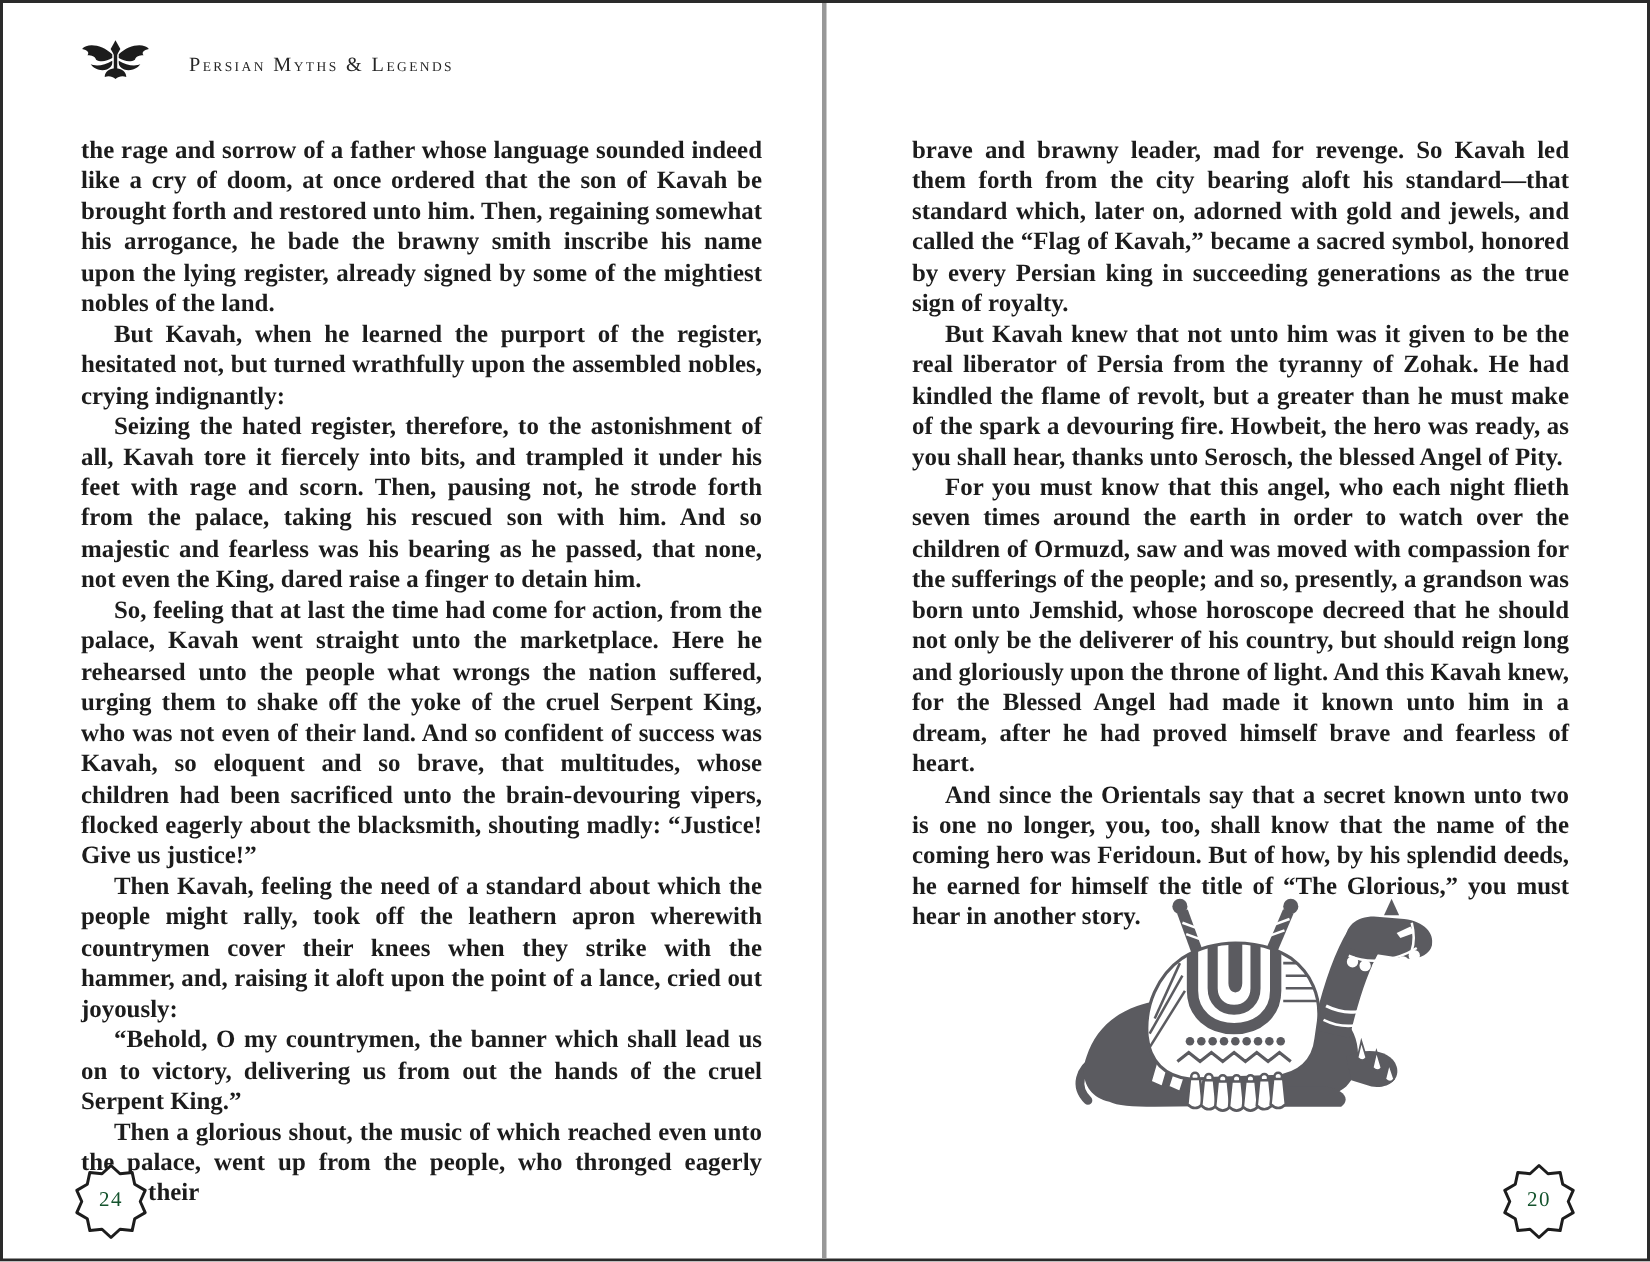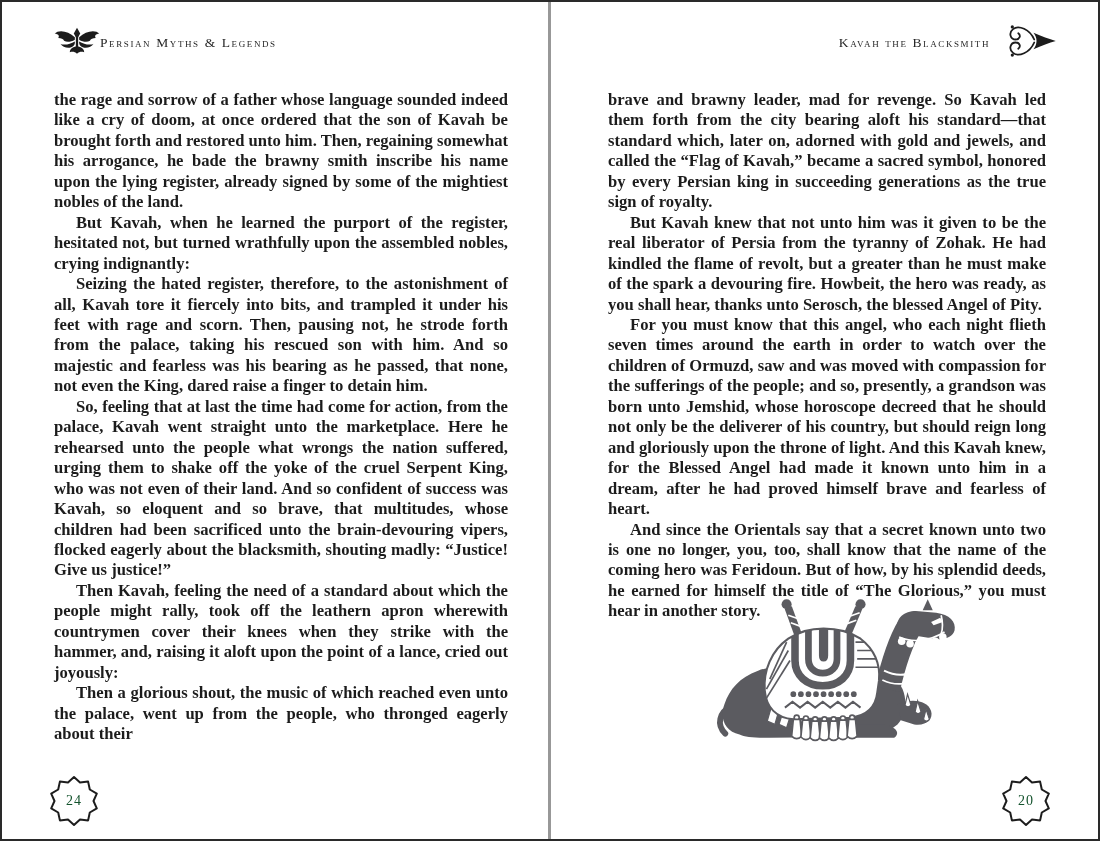--- a/index.html
+++ b/index.html
@@ -26,21 +26,21 @@
     height:30px;
   }
   .page.left  .running-head { padding-left:52px; }
   .page.right .running-head { justify-content:flex-end; padding-right:40px; }
   .running-title {
     font-size:13.5px;
     font-variant:small-caps;
     letter-spacing:1.6px;
     color:#262626;
   }
-  .page.left .running-title { }
+  .page.left .running-title { margin-left:26px; }
   .page.right .running-title { margin-right:16px; }
   .ornament { flex:0 0 auto; }
 
   
   .text-block {
     position:absolute; top:88px;
     text-align:justify;
     font-size:16.6px;
     line-height:20.45px;
     color:#1c1c1c;
@@ -92,47 +92,34 @@
       </span>
       <span class="running-title">Persian Myths &amp; Legends</span>
     </div>
 
     <div class="text-block">
       <p>the rage and sorrow of a father whose language sounded indeed like a cry of doom, at once ordered that the son of Kavah be brought forth and restored unto him. Then, regaining somewhat his arrogance, he bade the brawny smith inscribe his name upon the lying register, already signed by some of the mightiest nobles of the land.</p>
       <p class="indent">But Kavah, when he learned the purport of the register, hesitated not, but turned wrathfully upon the assembled nobles, crying indignantly:</p>
       <p class="indent">Seizing the hated register, therefore, to the astonishment of all, Kavah tore it fiercely into bits, and trampled it under his feet with rage and scorn. Then, pausing not, he strode forth from the palace, taking his rescued son with him. And so majestic and fearless was his bearing as he passed, that none, not even the King, dared raise a finger to detain him.</p>
       <p class="indent">So, feeling that at last the time had come for action, from the palace, Kavah went straight unto the marketplace. Here he rehearsed unto the people what wrongs the nation suffered, urging them to shake off the yoke of the cruel Serpent King, who was not even of their land. And so confident of success was Kavah, so eloquent and so brave, that multitudes, whose children had been sacrificed unto the brain-devouring vipers, flocked eagerly about the blacksmith, shouting madly: “Justice! Give us justice!”</p>
       <p class="indent">Then Kavah, feeling the need of a standard about which the people might rally, took off the leathern apron wherewith countrymen cover their knees when they strike with the hammer, and, raising it aloft upon the point of a lance, cried out joyously:</p>
+      <p class="indent">“Behold, O my countrymen, the banner which shall lead us on to victory, delivering us from out the hands of the cruel Serpent King.”</p>
       <p class="indent">Then a glorious shout, the music of which reached even unto the palace, went up from the people, who thronged eagerly about their</p>
     </div>
 
     <div class="page-badge">
       <svg viewBox="0 0 52 52" xmlns="http://www.w3.org/2000/svg">
         <polygon fill="#ffffff" stroke="#1d1d1d" stroke-width="2" stroke-linejoin="round" points="26,2 32,7.5 40.1,6.6 41.8,14.5 48.8,18.6 45.5,26 48.8,33.4 41.8,37.5 40.1,45.4 32,44.5 26,50 20,44.5 11.9,45.4 10.2,37.5 3.2,33.4 6.5,26 3.2,18.6 10.2,14.5 11.9,6.6 20,7.5"></polygon>
       </svg>
       <span class="num">24</span>
     </div>
   </div>
 
   <div class="page right">
 
-    <div class="running-head">
-      <span class="running-title">Kavah the Blacksmith</span>
-      <span class="ornament">
-        <svg width="52" height="36" viewBox="0 0 70 48" xmlns="http://www.w3.org/2000/svg">
-          <path fill="#1c1c1c" d="M37,13 C48,17.5 58,21.5 67,24 C58,26.5 48,30.5 37,35 C42.5,28.5 42.5,19.5 37,13 Z"></path>
-          <g fill="none" stroke="#1c1c1c" stroke-width="2.4" stroke-linecap="round">
-            <path d="M38,22 C32,8 17,2 9.5,8 C3,13 6,22 13,22 C18.5,22 20.5,16.5 16.5,13.5"></path>
-            <path d="M38,26 C32,40 17,46 9.5,40 C3,35 6,26 13,26 C18.5,26 20.5,31.5 16.5,34.5"></path>
-          </g>
-          <circle cx="8.5" cy="5" r="2.2" fill="#1c1c1c"></circle>
-          <circle cx="8.5" cy="43" r="2.2" fill="#1c1c1c"></circle>
-        </svg>
-      </span>
-    </div>
 
     <div class="text-block">
       <p>brave and brawny leader, mad for revenge. So Kavah led them forth from the city bearing aloft his standard—that standard which, later on, adorned with gold and jewels, and called the “Flag of Kavah,” became a sacred symbol, honored by every Persian king in succeeding generations as the true sign of royalty.</p>
       <p class="indent">But Kavah knew that not unto him was it given to be the real liberator of Persia from the tyranny of Zohak. He had kindled the flame of revolt, but a greater than he must make of the spark a devouring fire. Howbeit, the hero was ready, as you shall hear, thanks unto Serosch, the blessed Angel of Pity.</p>
       <p class="indent">For you must know that this angel, who each night flieth seven times around the earth in order to watch over the children of Ormuzd, saw and was moved with compassion for the sufferings of the people; and so, presently, a grandson was born unto Jemshid, whose horoscope decreed that he should not only be the deliverer of his country, but should reign long and gloriously upon the throne of light. And this Kavah knew, for the Blessed Angel had made it known unto him in a dream, after he had proved himself brave and fearless of heart.</p>
       <p class="indent">And since the Orientals say that a secret known unto two is one no longer, you, too, shall know that the name of the coming hero was Feridoun. But of how, by his splendid deeds, he earned for himself the title of “The Glorious,” you must hear in another story.</p>
     </div>
 
     <div class="illustration">
       <svg width="252" height="168" viewBox="0 0 300 200" xmlns="http://www.w3.org/2000/svg">

